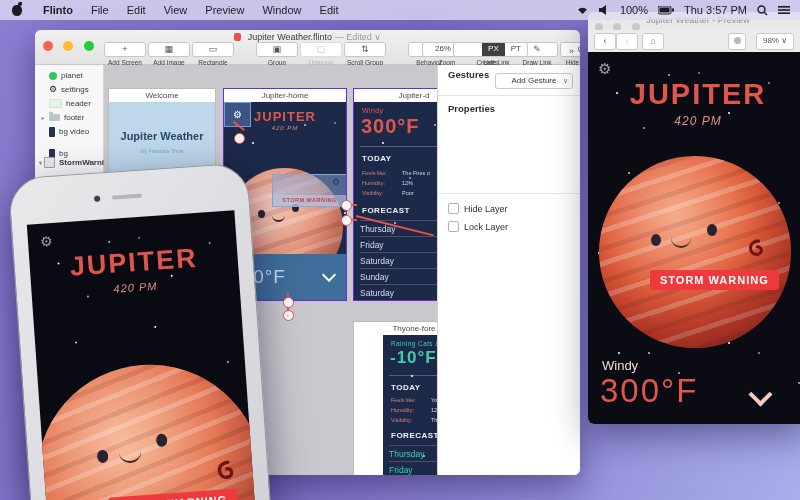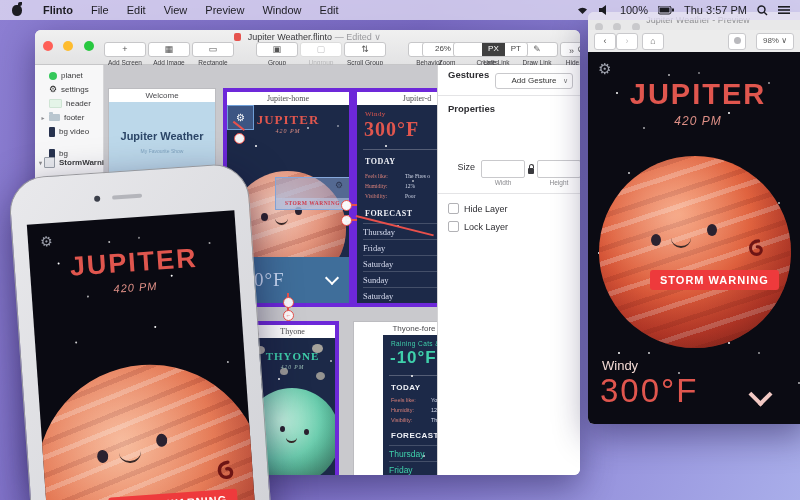--- a/index.html
+++ b/index.html
@@ -53,21 +53,21 @@
   .layer.bold{font-weight:bold;}
   .layer.faded{opacity:.55;}
   .layer-hl{position:absolute;left:0;width:100%;background:#aeb2ee;}
   .layer-hl.lt{background:#c3c8f4;}
   .search-pill{position:absolute;left:5px;bottom:7px;width:56px;height:12px;background:#fff;border:1px solid #d2d2d6;border-radius:7px;display:flex;align-items:center;padding-left:4px;}
   
   .canvas{position:absolute;left:69px;top:35px;width:333px;height:410px;background:#c9c9cd;overflow:hidden;}
   .screen{position:absolute;background:#fff;}
   .screen .slabel{height:13px;background:#fff;font-size:8px;color:#4a4a4e;text-align:center;line-height:13px;white-space:nowrap;overflow:hidden;}
   .screen .body{position:relative;overflow:hidden;}
-  .screen.selected{border:4px solid #6d28d9;font-family:Liberation Serif, serif;}
+  .screen.selected{border:1px solid #6d28d9;}
   .screen.plain{border:1px solid #bcbcc0;}
   .navy{background:#1c2948;}
   .stars{position:absolute;left:0;top:0;width:2px;height:2px;border-radius:50%;background:transparent;
     box-shadow:28px 40px #fff,80px 22px rgba(255,255,255,.7),140px 60px #fff,180px 30px rgba(255,255,255,.6),
     40px 120px rgba(255,255,255,.8),10px 200px #fff,190px 150px rgba(255,255,255,.7),120px 110px #fff,
     60px 260px rgba(255,255,255,.6),150px 240px #fff,90px 320px rgba(255,255,255,.7),30px 300px #fff,
     170px 300px rgba(255,255,255,.6),110px 20px rgba(255,255,255,.5),55px 75px rgba(255,255,255,.65);}
   .planet{position:absolute;border-radius:50%;overflow:hidden;}
   .planet .bands{position:absolute;inset:0;border-radius:50%;
     background:repeating-linear-gradient(-18deg,transparent 0 12px,rgba(255,255,255,.22) 12px 17px,transparent 17px 26px,rgba(120,30,20,.18) 26px 31px);}
@@ -351,39 +351,20 @@
           <div class="krow" style="left:8px;top:88px;width:110px;"><span class="k">Visibility:</span><span class="v">Poor</span></div>
           <div class="sec-h" style="left:8px;top:104px;">FORECAST</div>
           <div class="day" style="top:118px;color:#d7dcef;">Thursday</div>
           <div class="day" style="top:134px;color:#d7dcef;">Friday</div>
           <div class="day" style="top:150px;color:#d7dcef;">Saturday</div>
           <div class="day" style="top:166px;color:#d7dcef;">Sunday</div>
           <div class="day" style="top:182px;color:#d7dcef;">Saturday</div>
         </div>
       </div>
 
-      <div class="screen selected" style="left:142px;top:256px;width:85px;">
-        <div class="slabel">Thyone</div>
-        <div class="body navy" style="width:85px;height:140px;">
-          <div class="stars"></div>
-          <div style="position:absolute;left:6px;top:8px;width:9px;height:8px;background:#cfc8b8;border-radius:50%;opacity:.8;"></div>
-          <div style="position:absolute;left:62px;top:6px;width:11px;height:9px;background:#c9c2b0;border-radius:50%;opacity:.8;"></div>
-          <div style="position:absolute;left:30px;top:30px;width:8px;height:7px;background:#cfc8b8;border-radius:50%;opacity:.7;"></div>
-          <div style="position:absolute;left:66px;top:34px;width:9px;height:8px;background:#c9c2b0;border-radius:50%;opacity:.7;"></div>
-          <div style="position:absolute;left:4px;top:40px;width:8px;height:7px;background:#cfc8b8;border-radius:50%;opacity:.6;"></div>
-          <div style="position:absolute;left:0;top:12px;width:100%;text-align:center;font-size:11px;font-weight:bold;letter-spacing:1px;" class="tealc">THYONE</div>
-          <div style="position:absolute;left:0;top:26px;width:100%;text-align:center;font-size:5.5px;color:#9fc4b9;" class="time-txt">420 PM</div>
-          <div class="planet grad-teal" style="left:-6px;top:50px;width:96px;height:96px;">
-            <div class="shade"></div>
-            <div class="eye" style="left:36px;top:38px;width:5px;height:6px;"></div>
-            <div class="eye" style="left:60px;top:41px;width:5px;height:6px;"></div>
-            <div class="smile" style="left:42px;top:46px;width:11px;height:7px;"></div>
-          </div>
-        </div>
-      </div>
 
       <div class="screen" style="left:249px;top:256px;width:120px;border:1px solid #bcbcc0;">
         <div class="slabel">Thyone-fore</div>
         <div class="body navy" style="width:120px;height:140px;margin-left:29px;">
           <div class="stars"></div>
           <div class="cond tealc" style="left:8px;top:5px;font-size:6.5px;">Raining Cats &amp; Dogs</div>
           <div class="bigtemp tealc" style="left:7px;top:13px;font-size:17px;">-10°F</div>
           <div class="hrule" style="top:40px;"></div>
           <div class="sec-h" style="left:8px;top:48px;">TODAY</div>
           <div class="krow" style="left:8px;top:62px;width:110px;"><span class="k">Feels like:</span><span class="v">Your head in</span></div>
@@ -408,26 +389,20 @@
     </div>
 
     <div class="inspector">
       <div class="insp-row insp-h" style="top:4px;left:10px;width:60px;">Gestures</div>
       <div class="dropdown">
         <span>Add Gesture</span>
         <span class="dd-ar">∨</span>
       </div>
       <div class="divider" style="top:30px;"></div>
       <div class="insp-row insp-h" style="top:38px;left:10px;">Properties</div>
-      <div class="insp-row" style="top:95px;left:0;display:flex;align-items:flex-start;">
-        <span style="width:44px;text-align:right;margin-right:6px;padding-top:2px;">Size</span>
-        <span><input class="fld" style="width: 38px;"><div class="fld-cap">Width</div></span>
-        <span class="lockico" style="margin-top:8px;"></span>
-        <span><input class="fld" style="width: 38px;"><div class="fld-cap">Height</div></span>
-      </div>
       <div class="divider" style="top:128px;"></div>
       <div class="insp-row" style="top:138px;left:10px;">
         <span class="cbx"></span><span>Hide Layer</span></div>
       <div class="insp-row" style="top:156px;left:10px;">
         <span class="cbx"></span><span>Lock Layer</span></div>
     </div>
   </div>
 
   <div class="preview winshadow">
     <div class="p-titlebar">

